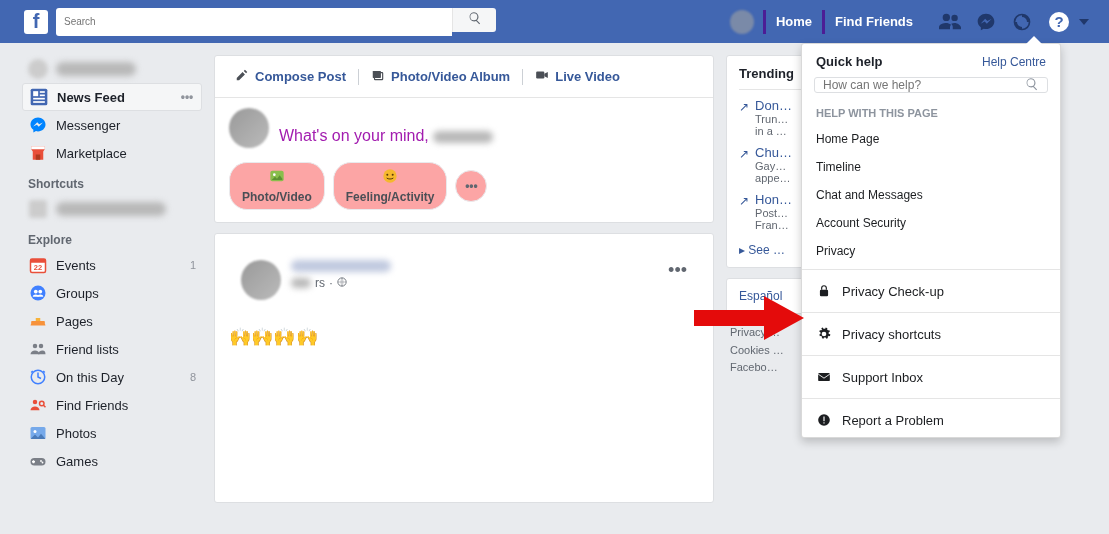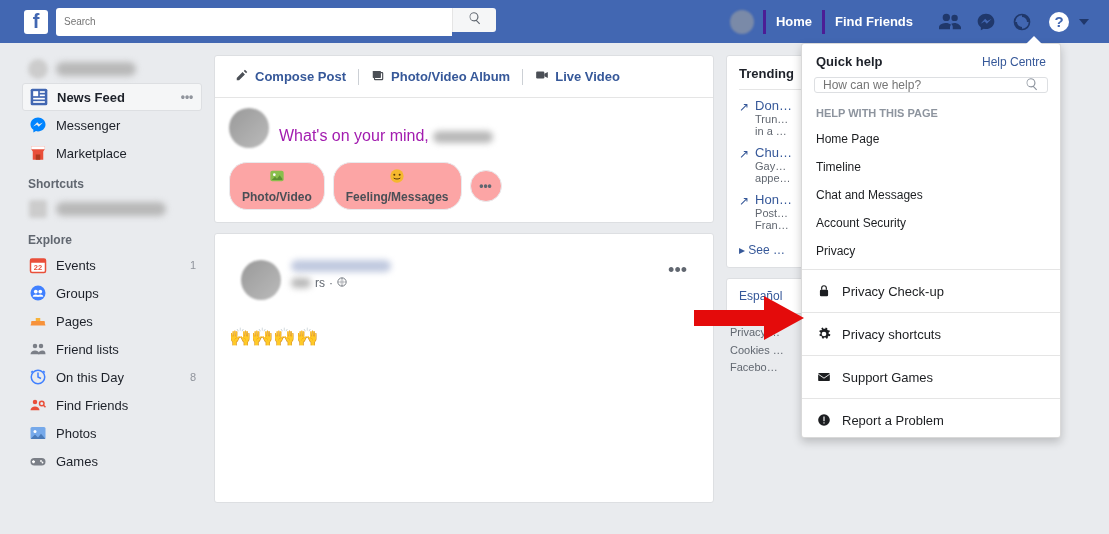--- a/index.html
+++ b/index.html
@@ -296,21 +296,21 @@
               </svg></span>
           <span>Photo/Video</span>
         </div>
         <div class="chip">
           <span class="chip-icon"><svg width="16" height="16" viewBox="0 0 24 24">
                 <circle cx="12" cy="12" r="10" fill="#f5b82e"></circle>
                 <circle cx="8" cy="10" r="1.5" fill="#5a3b0a"></circle>
                 <circle cx="16" cy="10" r="1.5" fill="#5a3b0a"></circle>
                 <path d="M7 15c2 2 8 2 10 0" stroke="#5a3b0a" stroke-width="1.5" fill="none"></path>
               </svg></span>
-          <span>Feeling/Messages</span>
+          <span>Feeling/Activity</span>
         </div>
         <div class="chip round">
           <span style="color:#606770">•••</span>
         </div>
       </div>
     </div>
 
     <div class="card" style="min-height:270px">
       <div class="post-head">
         <div class="avatar-md"></div>
@@ -409,21 +409,21 @@
     <span>Privacy shortcuts</span>
   </div>
   <div class="dd-sep"></div>
   <div class="dd-action">
     <span class="ai">
         <svg width="14" height="14" viewBox="0 0 24 24" fill="#1c1e21">
           <rect x="2" y="5" width="20" height="14" rx="2"></rect>
           <path d="M2 7l10 7L22 7" fill="none" stroke="#fff" stroke-width="1.5"></path>
         </svg>
       </span>
-    <span>Support Games</span>
+    <span>Support Inbox</span>
   </div>
   <div class="dd-sep"></div>
   <div class="dd-action">
     <span class="ai">
         <svg width="14" height="14" viewBox="0 0 24 24" fill="#1c1e21">
           <circle cx="12" cy="12" r="10"></circle>
           <rect x="11" y="6" width="2" height="8" fill="#fff"></rect>
           <rect x="11" y="16" width="2" height="2" fill="#fff"></rect>
         </svg>
       </span>

